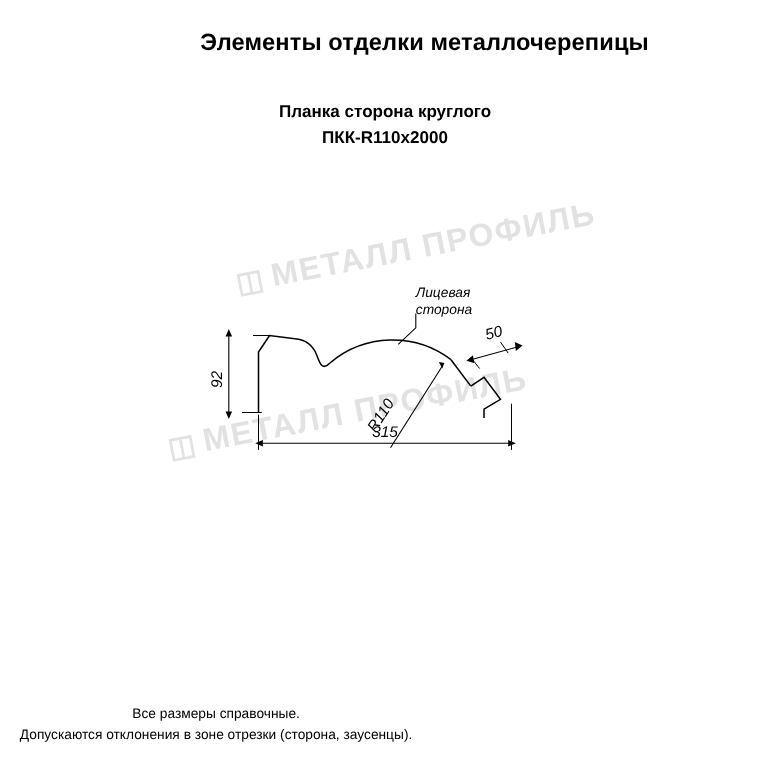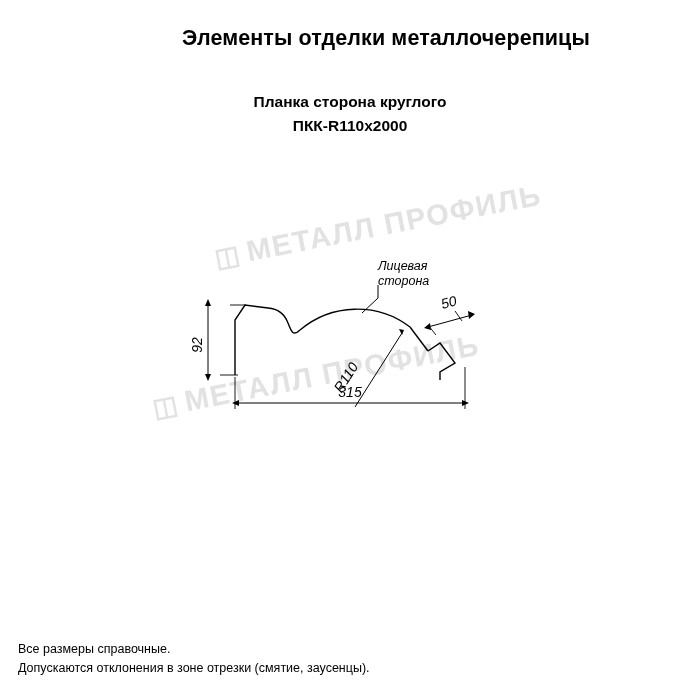--- a/index.html
+++ b/index.html
@@ -62,20 +62,21 @@
   .drawing svg {
     display: block;
   }
   .footer {
     position: absolute;
     left: 18px;
     bottom: 22px;
     font-size: 12.5px;
     line-height: 19px;
     color: #000;
+    text-align: center;
   }
   .footer div {
     white-space: nowrap;
   }
   .wm {
     position: absolute;
     pointer-events: none;
     user-select: none;
     color: #e2e2e2;
     font-size: 29px;
@@ -160,16 +161,16 @@
         <path d="M 352 225 L 359 228 L 352 231" fill="#000000" stroke="none"></path>
         <path d="M 125 202 L 125 234" stroke-width="0.9"></path>
         <path d="M 355 192 L 355 234" stroke-width="0.9"></path>
       </g>
       <text x="240" y="222" font-family="Liberation Sans, sans-serif" font-size="14" fill="#000000" text-anchor="middle">315</text>
     </svg>
   </div>
 
   <div class="footer">
     <div>Все размеры справочные.</div>
-    <div>Допускаются отклонения в зоне отрезки (смятие, заусенцы).</div>
+    <div>Допускаются отклонения в зоне отрезки (сторона, заусенцы).</div>
   </div>
 
 </div>
 
 </body></html>

